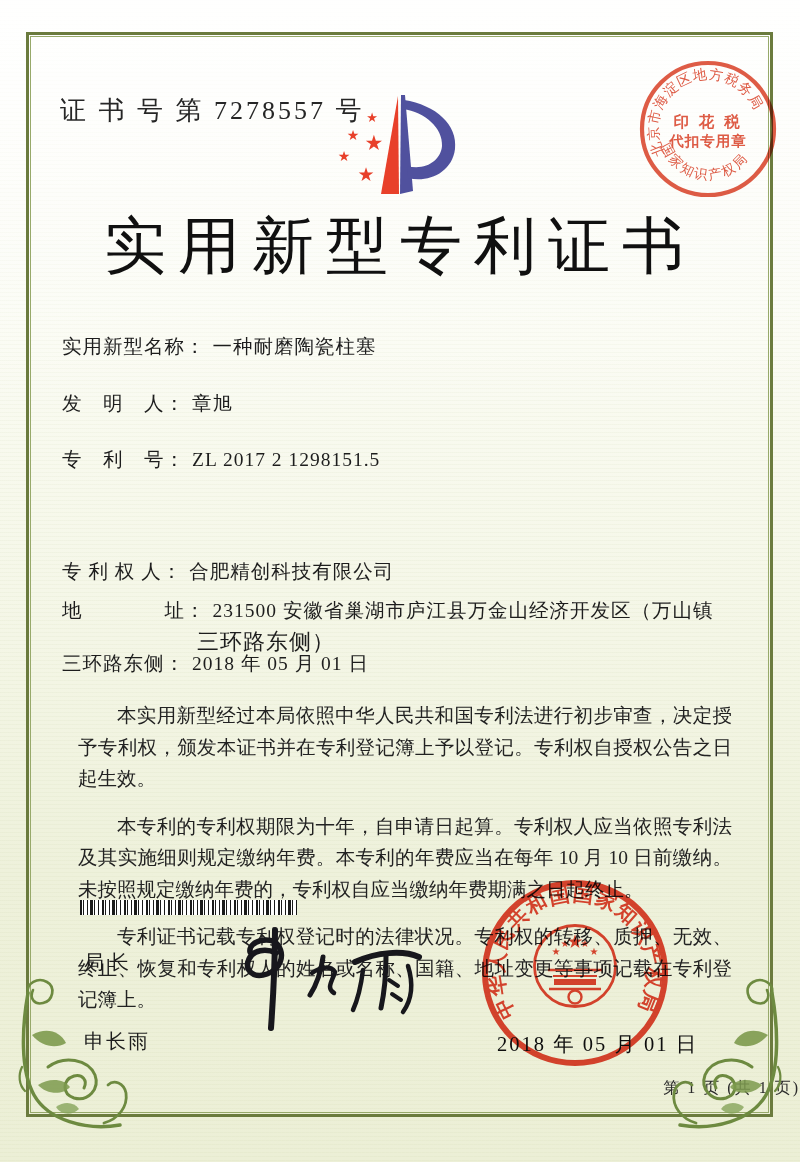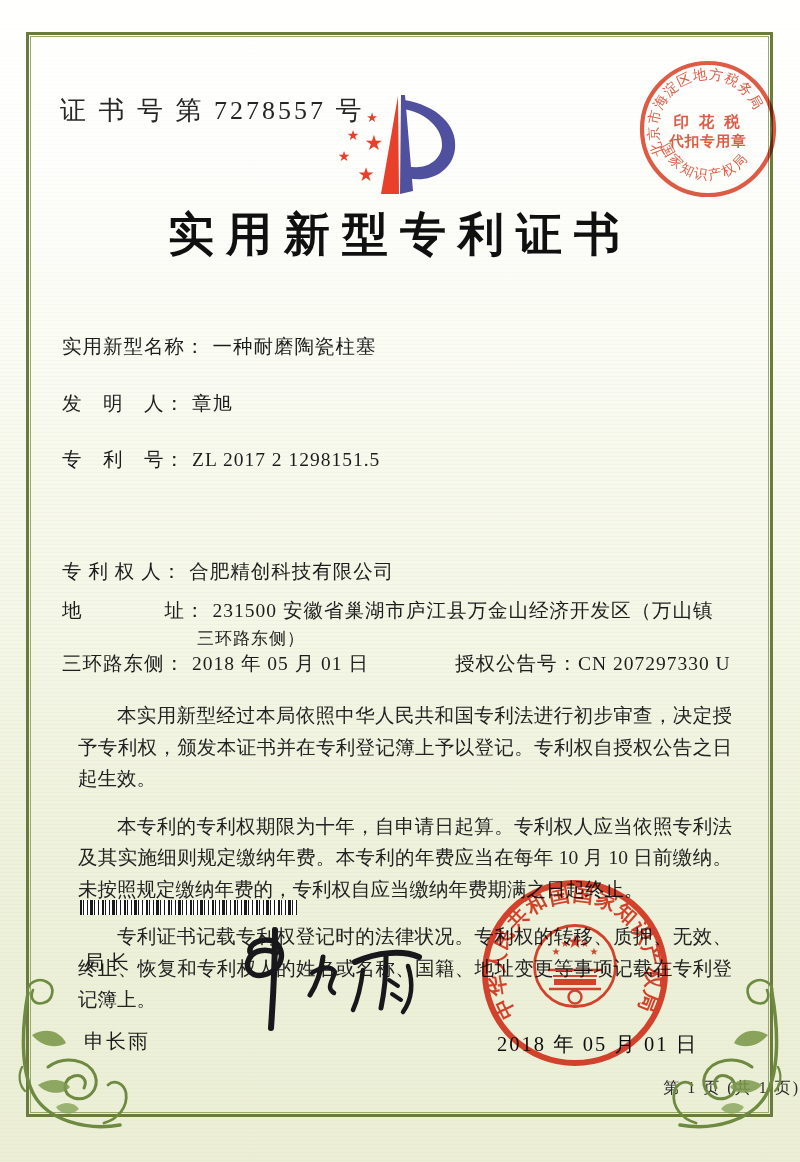--- a/index.html
+++ b/index.html
@@ -11,25 +11,25 @@
   .bgpattern{position:absolute;inset:0;
     background:repeating-linear-gradient(180deg,rgba(166,182,122,0.12) 0 1px,rgba(255,255,255,0) 1px 4px);
     opacity:.55;pointer-events:none;}
   .bgwash{position:absolute;left:0;top:0;right:0;height:420px;
     background:linear-gradient(180deg,rgba(255,255,255,.9),rgba(255,255,255,0));pointer-events:none;}
   .frame{position:absolute;left:26px;top:32px;width:747px;height:1085px;
     border:3.5px solid #6b7b3e;box-sizing:border-box;}
   .frame-inner{position:absolute;inset:1px;border:1.5px solid #97a96a;}
   .certno{position:absolute;left:60px;top:93px;font-size:26px;letter-spacing:3px;color:#262626;}
   .title{position:absolute;left:0;top:204px;width:100%;margin:0;text-align:center;
-    font-size:46px;font-weight:700;letter-spacing:12px;color:#101010;}
+    font-size:62px;font-weight:400;letter-spacing:12px;color:#101010;}
   .row{position:absolute;left:62px;font-size:19.5px;letter-spacing:1px;white-space:nowrap;}
   .row .val{margin-left:7px;}
   .r1{top:333px}.r2{top:390px}.r3{top:446px}.r4{top:502px}.r5{top:558px}
-  .addr1{top:597px}.addr2{position:absolute;left:197px;top:627px;font-size:17px;letter-spacing:1px;}
+  .addr1{top:597px}.addr2{position:absolute;left:197px;top:627px;font-size:22px;letter-spacing:1px;}
   .grant{top:650px}
   .grant-no{position:absolute;left:455px;top:650px;font-size:19.5px;letter-spacing:1px;white-space:nowrap;}
   .paras{position:absolute;left:62px;top:684px;width:686px;}
   .paras p{margin:16px;font-size:19.5px;line-height:31.5px;text-indent:2em;text-align:justify;color:#222;}
   .barcode{position:absolute;left:80px;top:900px;width:217px;height:15px;
     background:repeating-linear-gradient(90deg,#1a1a1a 0 2px,#fff 2px 3px,#1a1a1a 3px 4px,#fff 4px 7px,#1a1a1a 7px 8px,#fff 8px 10px,#1a1a1a 10px 13px,#fff 13px 14px,#1a1a1a 14px 15px,#fff 15px 18px,#1a1a1a 18px 19px,#fff 19px 22px);}
   .director-title{position:absolute;left:84px;top:949px;font-size:20px;letter-spacing:5px;}
   .director-name{position:absolute;left:84px;top:990px;font-size:20px;letter-spacing:2px;margin-top:38px;}
   .seal-date{position:absolute;left:497px;top:1030px;font-size:20.5px;letter-spacing:2px;color:#0e0e0e;z-index:6;}
   .footer{position:absolute;left:0;top:1078px;width:100%;text-align:right;font-size:16px;letter-spacing:2px;color:#2b2b2b;}
@@ -125,23 +125,20 @@
   </div>
 
   <div class="row addr1">
     <span>地　　　　址：</span><span class="val">231500 安徽省巢湖市庐江县万金山经济开发区（万山镇</span>
   </div>
   <div class="addr2">三环路东侧）</div>
 
   <div class="row grant">
     <span>三环路东侧：</span><span class="val">2018 年 05 月 01 日</span>
   </div>
-  <div class="grant-no">
-    <span>授权公告号：</span><span class="val">CN 207297330 U</span>
-  </div>
 
   <div class="paras">
     <p>本实用新型经过本局依照中华人民共和国专利法进行初步审查，决定授予专利权，颁发本证书并在专利登记簿上予以登记。专利权自授权公告之日起生效。</p>
     <p>本专利的专利权期限为十年，自申请日起算。专利权人应当依照专利法及其实施细则规定缴纳年费。本专利的年费应当在每年 10 月 10 日前缴纳。未按照规定缴纳年费的，专利权自应当缴纳年费期满之日起终止。</p>
     <p>专利证书记载专利权登记时的法律状况。专利权的转移、质押、无效、终止、恢复和专利权人的姓名或名称、国籍、地址变更等事项记载在专利登记簿上。</p>
   </div>
 
   <div class="barcode"></div>
 
   <div class="director-title">局长</div>

